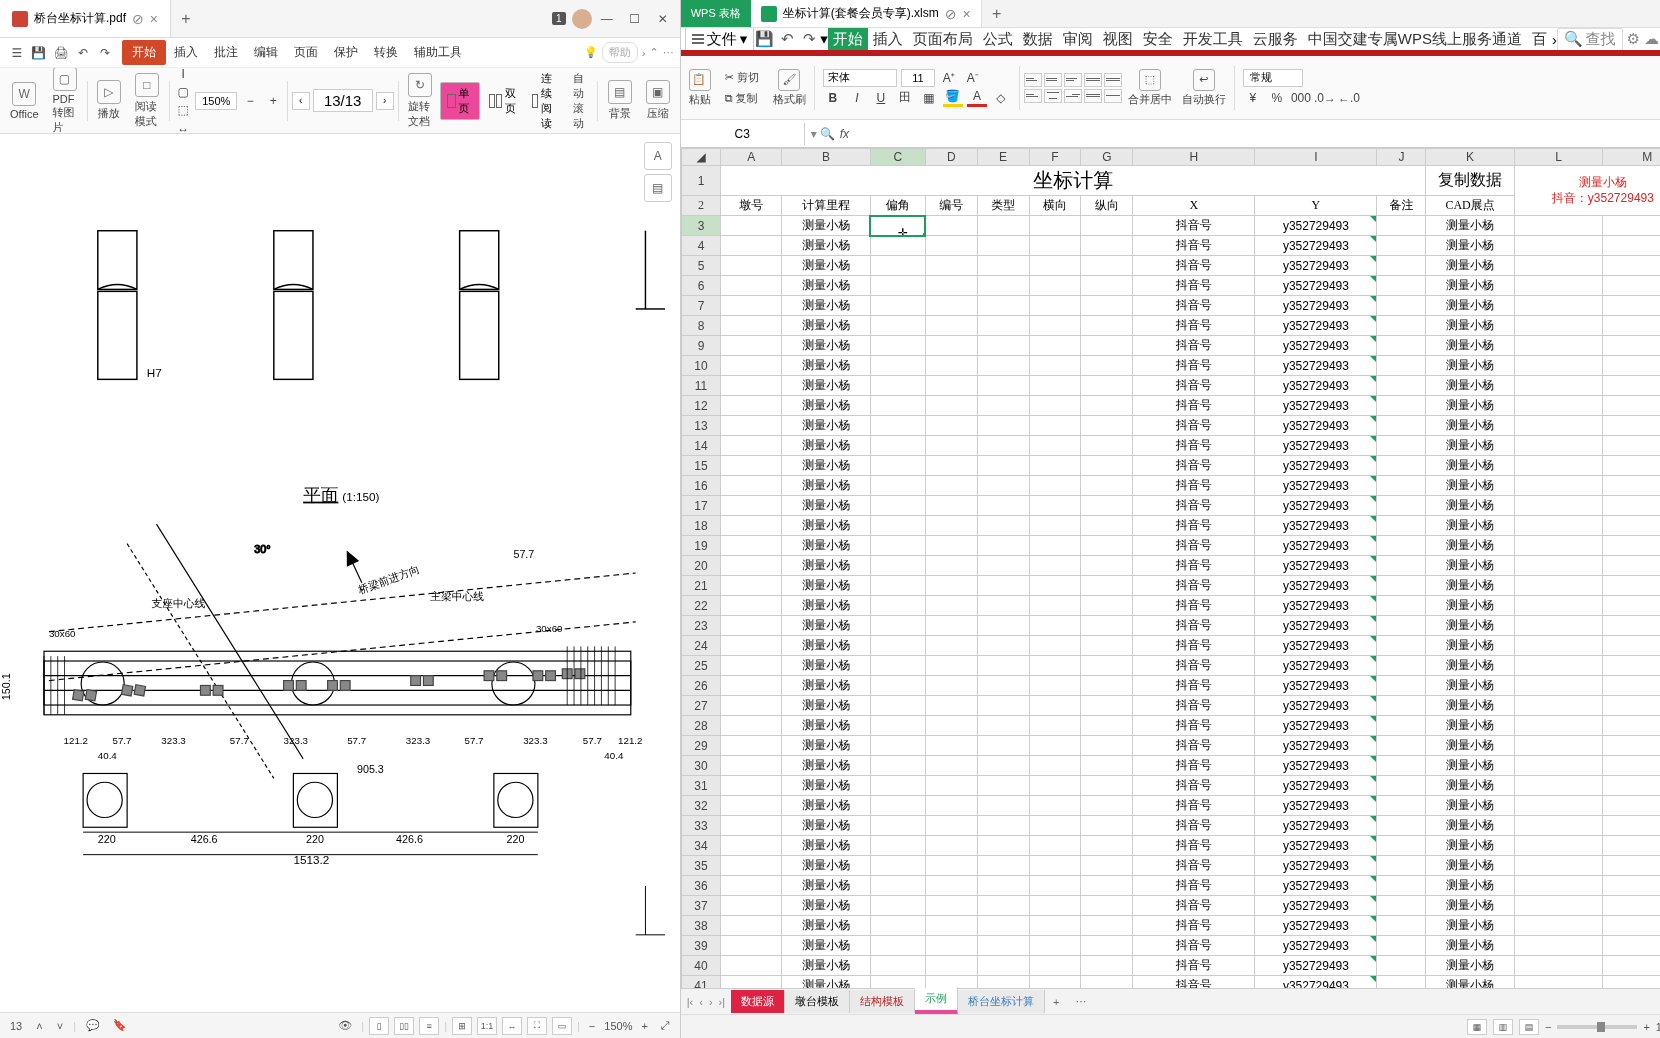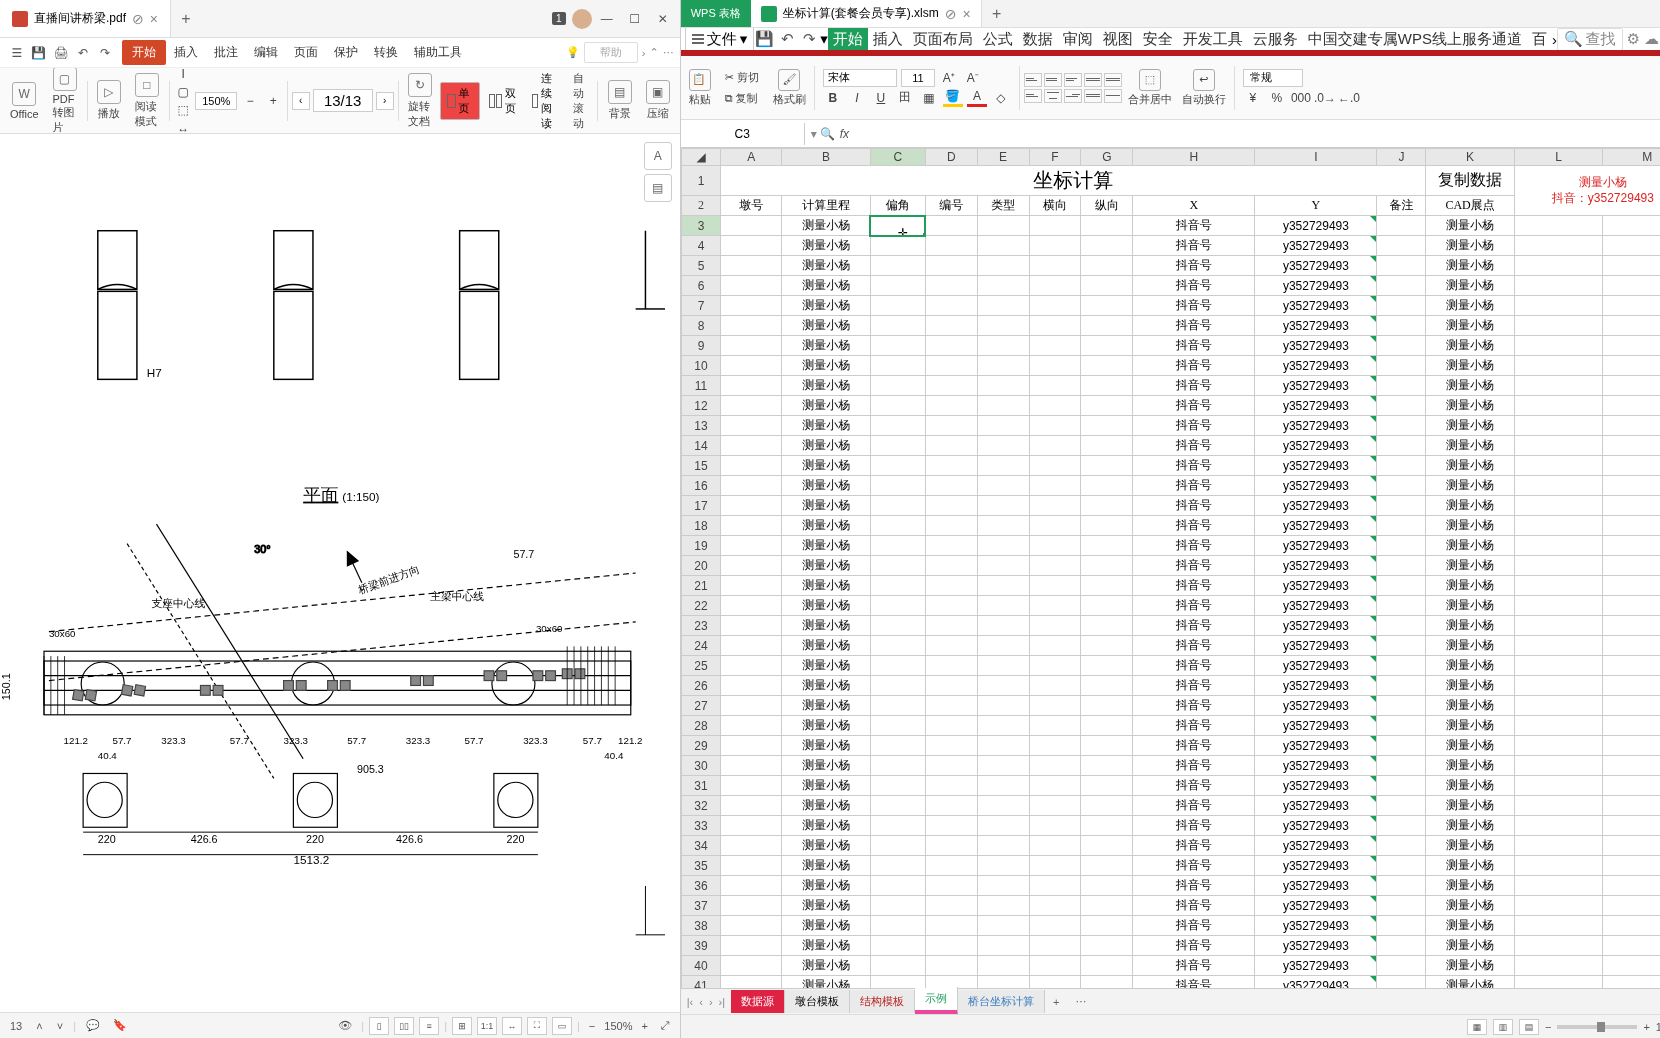--- a/index.html
+++ b/index.html
@@ -17,32 +17,32 @@
 .pdf-winbtns .num { background: #555; color: #fff; font-size: 10px; padding: 1px 4px; border-radius: 2px; margin-right: 4px;}
 .pdf-winbtns .avatar { width: 20px; height: 20px; border-radius: 50%; background: #d8b090; }
 .pdf-winbtns .wb { width: 26px; height: 22px; display: flex; align-items: center; justify-content: center; color: #555; cursor: pointer; font-size: 12px;}
 
 .pdf-menubar { height: 30px; display: flex; align-items: center; padding: 0 6px; font-size: 12px; border-bottom: 1px solid #eee; }
 .pdf-mbtn { width: 22px; height: 22px; display: flex; align-items: center; justify-content: center; color: #555; cursor: pointer; }
 .pdf-mspacer { width: 6px; }
 .pdf-menu-start { background: #d24726; color: #fff; padding: 4px 10px; border-radius: 2px; cursor: pointer; }
 .pdf-menu { padding: 4px 8px; cursor: pointer; color: #333; }
 .pdf-menuright { margin-left: auto; display: flex; align-items: center; gap: 4px; color: #888; font-size: 11px; }
-.pdf-menuright .sbox { border: 1px solid #ddd; padding: 2px 15px; border-radius: 2px; color: #aaa; }
+.pdf-menuright .sbox { border: 1px solid #ddd; padding: 2px 6px; border-radius: 8px; color: #aaa; }
 
 .pdf-toolbar { height: 66px; background: #fafafa; display: flex; align-items: center; padding: 0 4px; gap: 2px; border-bottom: 1px solid #ddd; font-size: 11px; overflow: hidden; }
 .tb-grp { display: flex; flex-direction: column; align-items: center; gap: 2px; padding: 0 6px; cursor: pointer; color: #444; }
 .tb-ic { width: 24px; height: 24px; border: 1px solid #aaa; border-radius: 3px; display: flex; align-items: center; justify-content: center; font-size: 12px; color: #666;}
 .tb-sep { width: 1px; height: 40px; background: #ddd; margin: 0 2px; }
 .tb-zoom { display:flex; align-items:center; gap:3px; }
 .tb-zoombox { border:1px solid #ccc; padding:2px 6px; font-size:11px; background:#fff;}
 .tb-arrow { display:flex; align-items:center; justify-content:center; width:18px; height:18px; border:1px solid #ccc; background:#fff; cursor:pointer; font-size:10px;}
 .tb-pagebox { border:1px solid #ccc; width:60px; text-align:center; padding:2px 0; background:#fff; font-size:15px;}
 .tb-mode { display:flex; align-items:center; gap:3px; padding:3px 6px; border:1px solid transparent; border-radius:2px; cursor:pointer;}
-.tb-mode.active { background:#ef4444; border-color:#bbb; }
+.tb-mode.active { background:#ec4899; border-color:#bbb; }
 .tb-mode .sq { width:12px; height:14px; border:1px solid #666; }
 .tb-mode .sq2 { display:flex; gap:1px;} .sq2 div{width:6px;height:14px;border:1px solid #666;}
 
 .pdf-body { flex: 1; background: #eee; position: relative; overflow: hidden; display:flex; justify-content:center; }
 .pdf-page { width: 100%; height: 100%; background: #fff; position: relative; }
 .drawing { position:absolute; top:0; left:0; width:100%; height:100%; }
 .sidebar-float { position:absolute; right:8px; top:8px; display:flex; flex-direction:column; gap:4px; }
 .sidebar-float .fb { width:28px; height:28px; background:#fff; border:1px solid #ccc; border-radius:3px; display:flex; align-items:center; justify-content:center; font-size:12px; color:#666; cursor:pointer;}
 
 .pdf-status { height: 26px; background: #f5f5f5; border-top: 1px solid #ddd; display: flex; align-items: center; padding: 0 6px; gap: 6px; font-size: 11px; color: #555; }
@@ -123,21 +123,21 @@
 .zoom-slider .zh { position:absolute; left:40px; top:-3px; width:8px; height:10px; background:#888;}
 </style>
 </head>
 <body>
 
 <div class="pane-left">
 
   <div class="pdf-tabbar">
     <div class="pdf-tab">
       <span class="pdf-ico"></span>
-      <span>直播间讲桥梁.pdf</span>
+      <span>桥台坐标计算.pdf</span>
       <span class="x">⊘</span>
       <span class="x">×</span>
     </div>
     <div class="tab-plus">+</div>
     <div class="pdf-winbtns">
       <span class="num">1</span>
       <span class="avatar"></span>
       <span class="wb">—</span>
       <span class="wb">☐</span>
       <span class="wb">✕</span>

